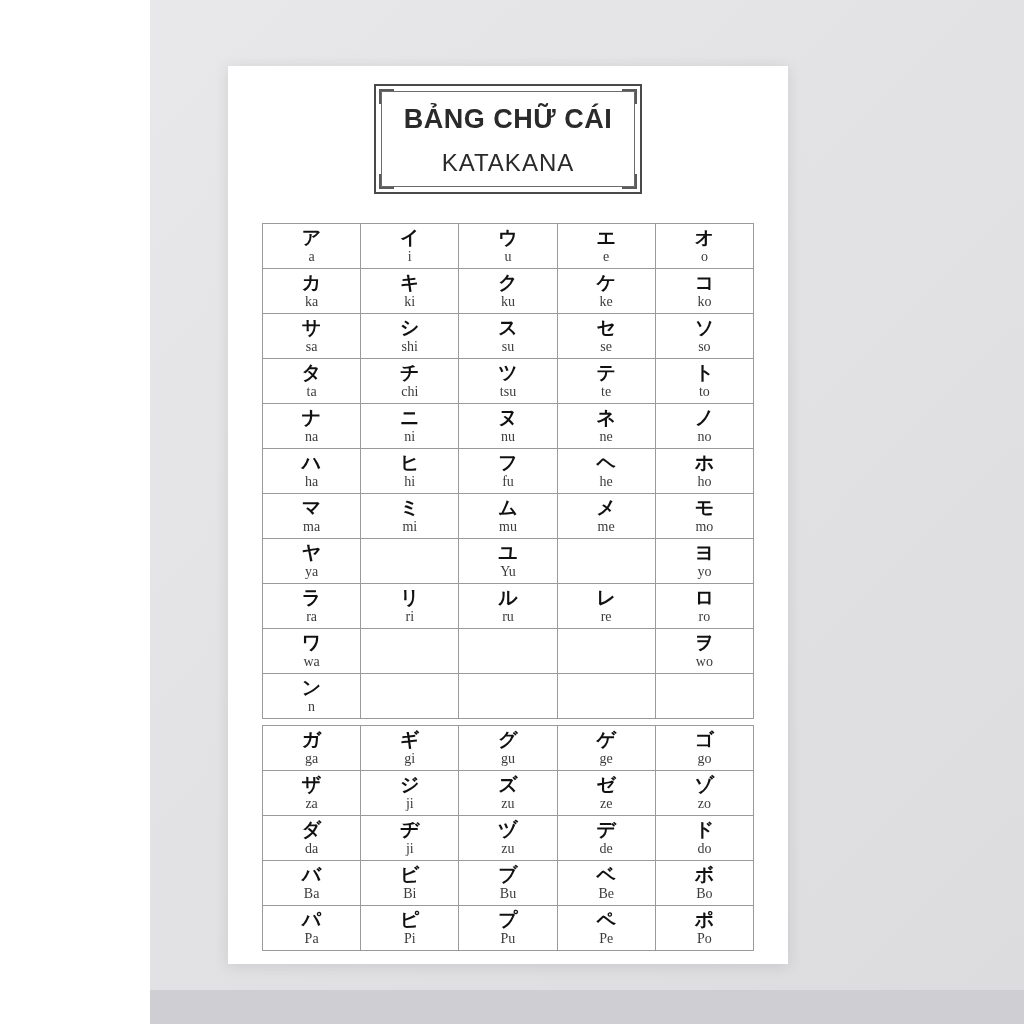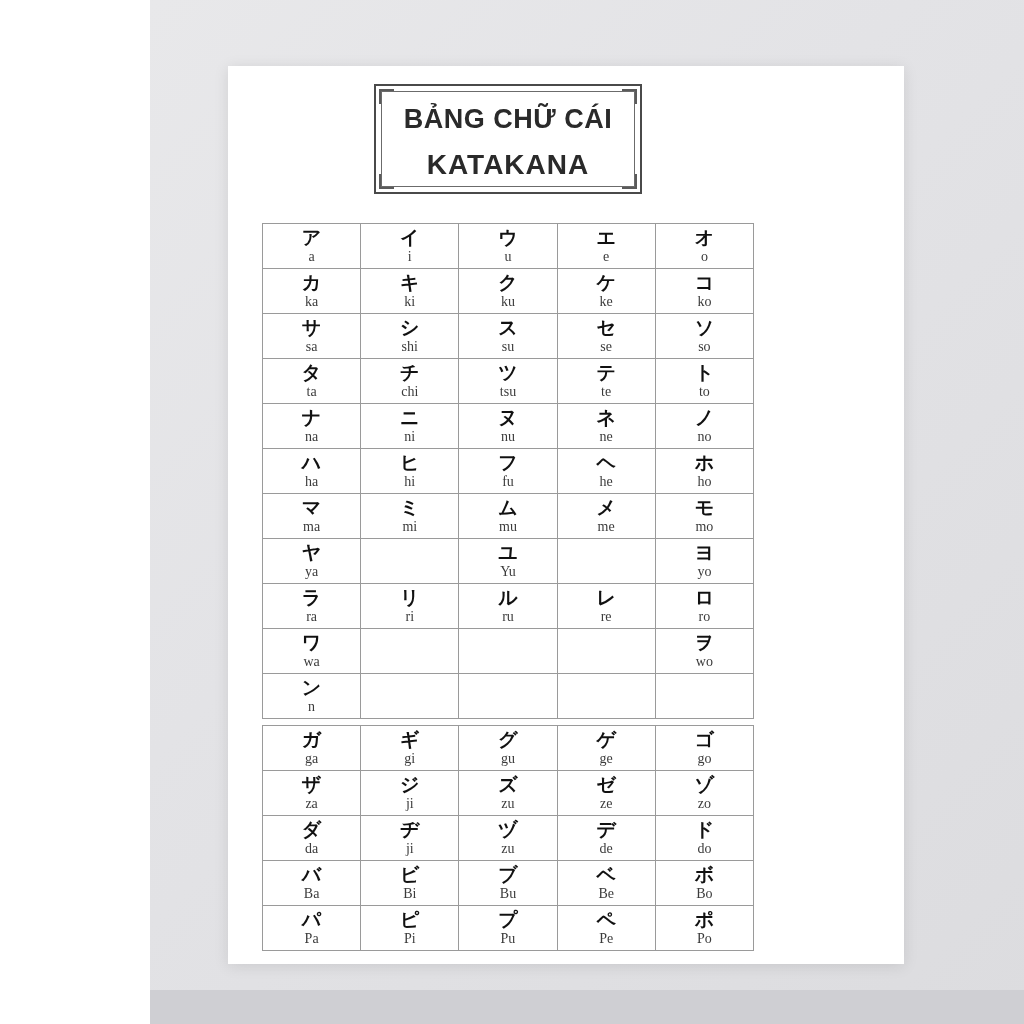--- a/index.html
+++ b/index.html
@@ -34,21 +34,21 @@
     top: 990px;
     width: 874px;
     height: 34px;
     background: #cfcfd3;
   }
   
   .sheet {
     position: absolute;
     left: 228px;
     top: 66px;
-    width: 676px;
+    width: 560px;
     height: 898px;
     background: #ffffff;
     box-shadow: 0 2px 14px rgba(0,0,0,0.10);
   }
   
   .plaque {
     position: absolute;
     left: 146px;
     top: 18px;
     width: 268px;
@@ -87,22 +87,22 @@
     font-size: 27px;
     letter-spacing: 0.5px;
     color: #2a2a2a;
   }
   .plaque-sub {
     position: absolute;
     left: 0; right: 0;
     top: 63px;
     text-align: center;
     font-family: "Liberation Sans", sans-serif;
-    font-weight: bold;
-    font-size: 28px;
+    font-weight: normal;
+    font-size: 24px;
     letter-spacing: 1px;
     color: #2a2a2a;
   }
 
   
   .kana-table {
     position: absolute;
     border-collapse: collapse;
     table-layout: fixed;
   }

